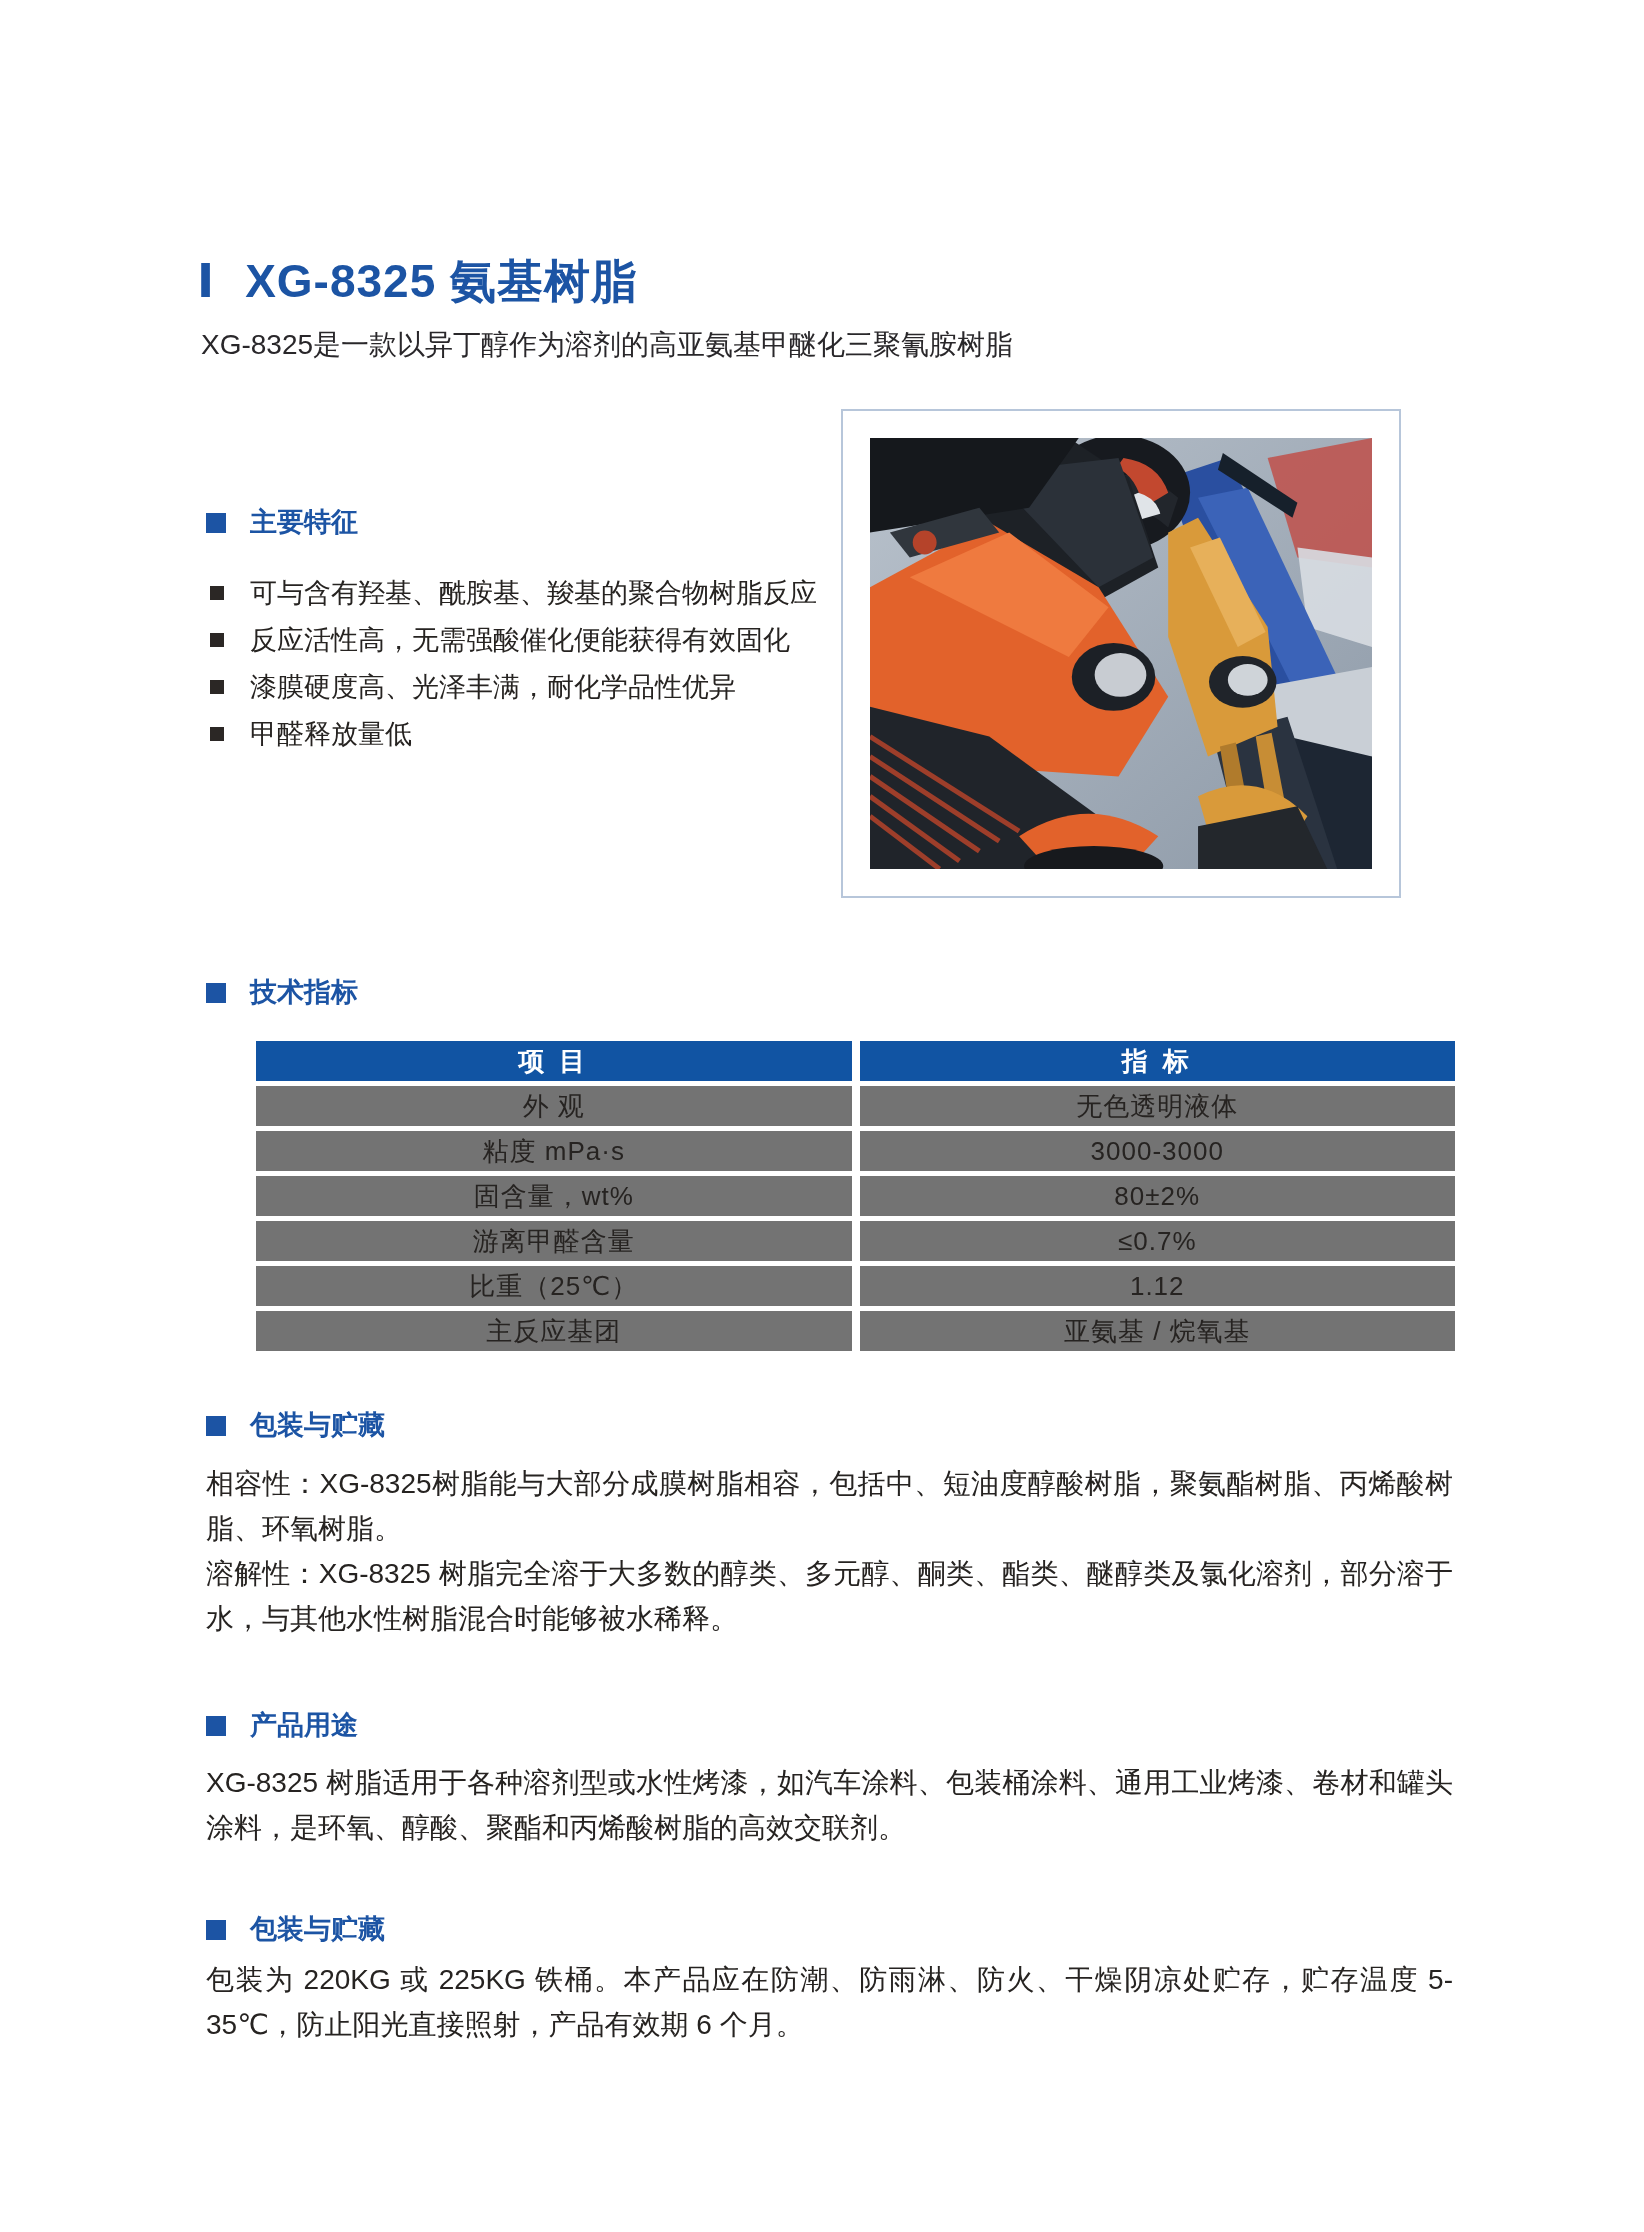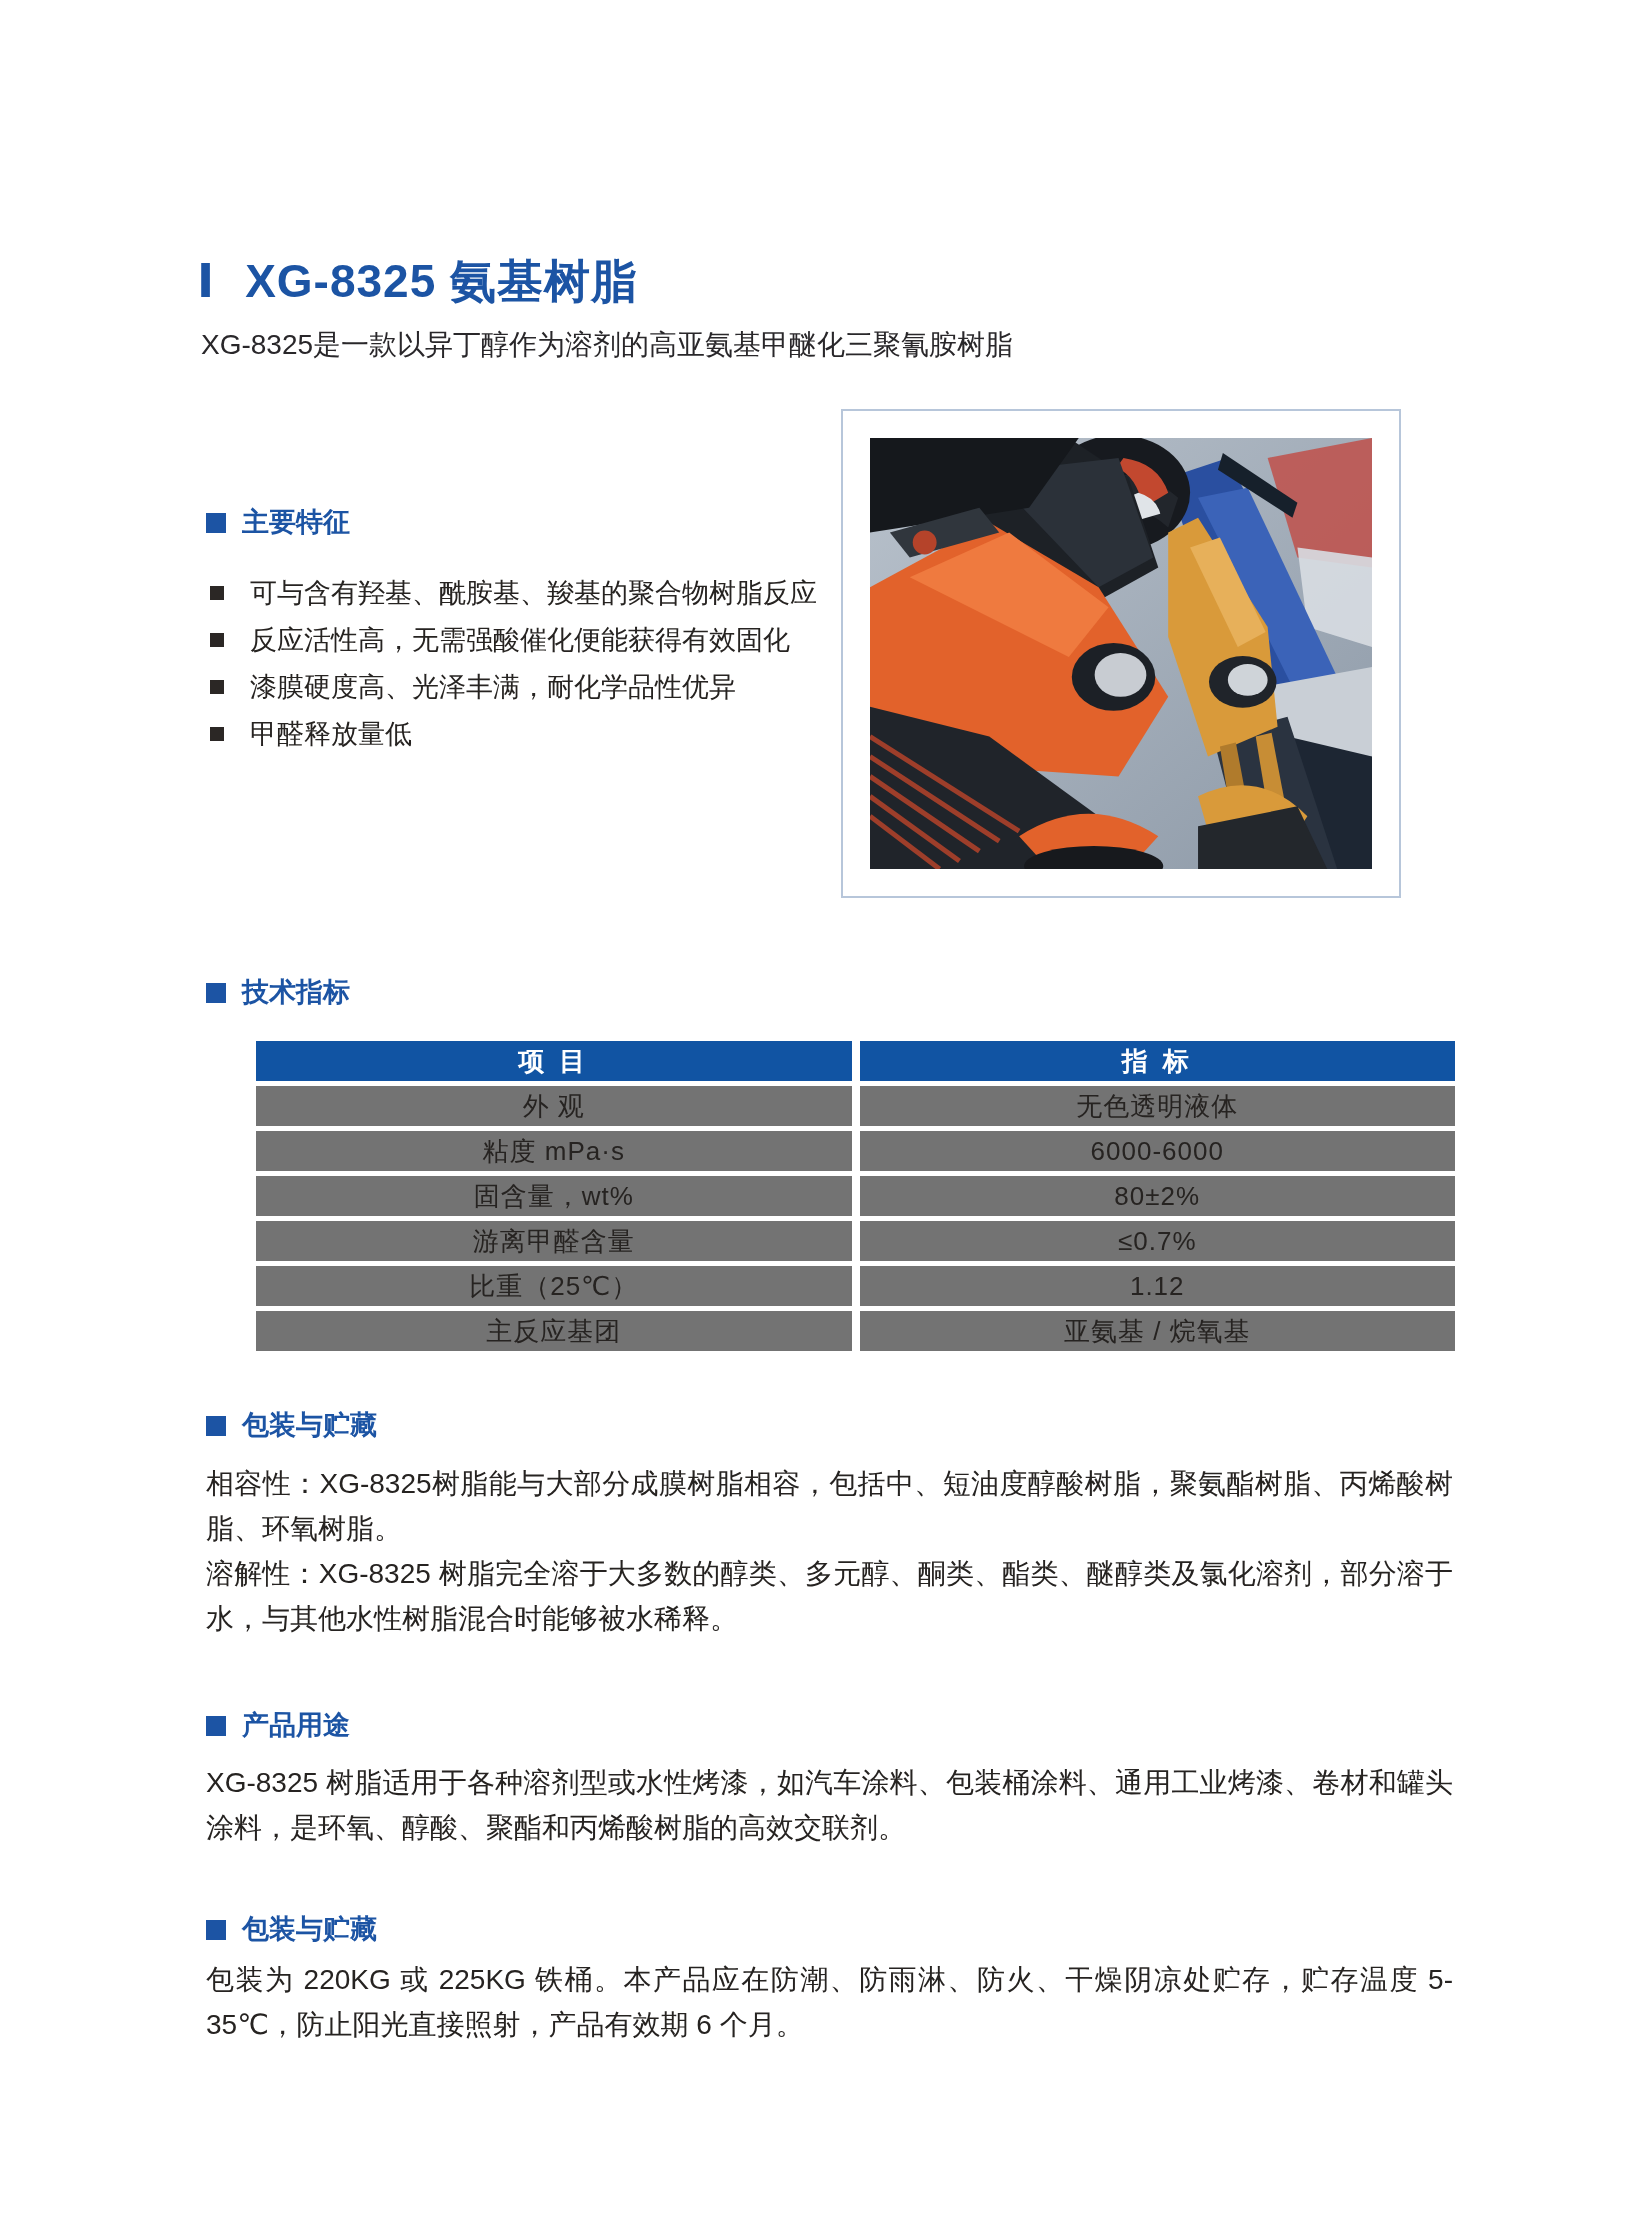--- a/index.html
+++ b/index.html
@@ -20,21 +20,21 @@
     line-height:1.3;letter-spacing:1px;white-space:nowrap;
   }
   .title .marker{margin-right:30px;}
   .subtitle{
     left:201px;top:299px;
     font-size:28px;color:#29272A;line-height:1.3;white-space:nowrap;
   }
 
   
   .section-heading{
-    display:flex;align-items:center;gap:16px;
+    display:flex;align-items:center;gap:24px;
     font-size:27px;font-weight:bold;color:#1C54A4;line-height:1;
     white-space:nowrap;
   }
   .blue-square{
     width:20px;height:20px;background:#1C54A4;flex:0 0 auto;
   }
 
   
   .features-list{
     left:206px;top:569px;
@@ -185,21 +185,21 @@
   </div>
 
   <div class="abs spec-table">
     <div class="hcell">项 目</div>
     <div class="hcell">指 标</div>
 
     <div class="cell">外 观</div>
     <div class="cell">无色透明液体</div>
 
     <div class="cell">粘度 mPa·s</div>
-    <div class="cell">6000-6000</div>
+    <div class="cell">3000-3000</div>
 
     <div class="cell">固含量，wt%</div>
     <div class="cell">80±2%</div>
 
     <div class="cell">游离甲醛含量</div>
     <div class="cell">≤0.7%</div>
 
     <div class="cell">比重（25℃）</div>
     <div class="cell">1.12</div>
 

